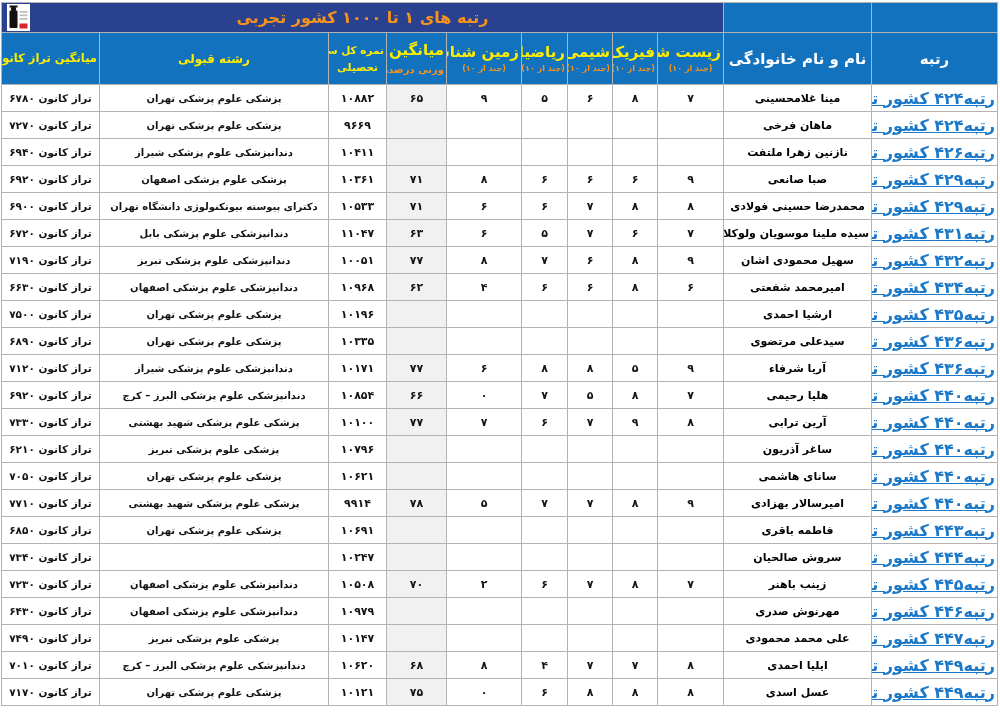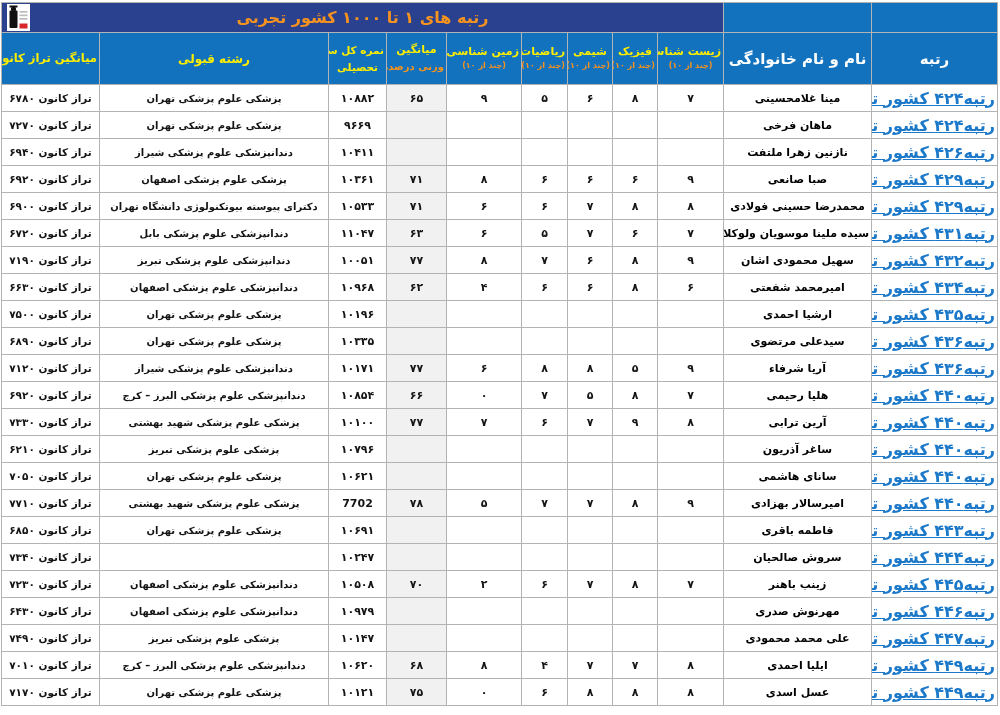--- a/index.html
+++ b/index.html
@@ -16,21 +16,21 @@
     border:1px solid #b3b3b3;text-align:center;vertical-align:middle;
     overflow:hidden;white-space:nowrap;padding:0 2px;box-sizing:border-box;
   }
   
   tr.title-row td{height:30px;}
   td.banner{background:#2a4190;position:relative;}
   .title{color:#f6921e;font-weight:bold;font-size:16px;letter-spacing:0;}
   td.blue-top{background:#1372be;}
   
   tr.header-row th{background:#1372be;height:52px;padding:2px;}
-  .hy{display:block;color:#fdee00;font-size:11px;font-weight:bold;line-height:1.5;}
+  .hy{display:block;color:#fdee00;font-size:15px;font-weight:bold;line-height:1.5;}
   .hy2{display:block;color:#fdee00;font-size:10.5px;font-weight:bold;line-height:1.6;}
   .ho{display:block;color:#f6921e;font-size:8px;font-weight:bold;line-height:1.6;}
   .ho2{display:block;color:#f6921e;font-size:10px;font-weight:bold;line-height:1.6;}
   .hw{display:block;color:#ffffff;font-size:15px;font-weight:bold;}
   
   tbody td{height:27px;font-weight:bold;font-size:11px;color:#141414;background:#ffffff;}
   td.rank{color:#1c79c9;font-size:16px;text-decoration:underline;}
   td.name{font-size:11px;color:#000;margin-top:28px;}
   td.num{font-size:11px;}
   td.wavg{background:#f1f1f1;}
@@ -316,21 +316,21 @@
         </tr>
         <tr>
           <td class="rank">رتبه۴۴۰ کشور تجربی</td>
           <td class="name">امیرسالار بهزادی</td>
           <td class="num">۹</td>
           <td class="num">۸</td>
           <td class="num">۷</td>
           <td class="num">۷</td>
           <td class="num">۵</td>
           <td class="num wavg">۷۸</td>
-          <td class="num">7702</td>
+          <td class="num">۹۹۱۴</td>
           <td class="major">پزشکی علوم پزشکی شهید بهشتی</td>
           <td class="taraz">تراز کانون ۷۷۱۰</td>
         </tr>
         <tr>
           <td class="rank">رتبه۴۴۳ کشور تجربی</td>
           <td class="name">فاطمه باقری</td>
           <td class="num"></td>
           <td class="num"></td>
           <td class="num"></td>
           <td class="num"></td>

